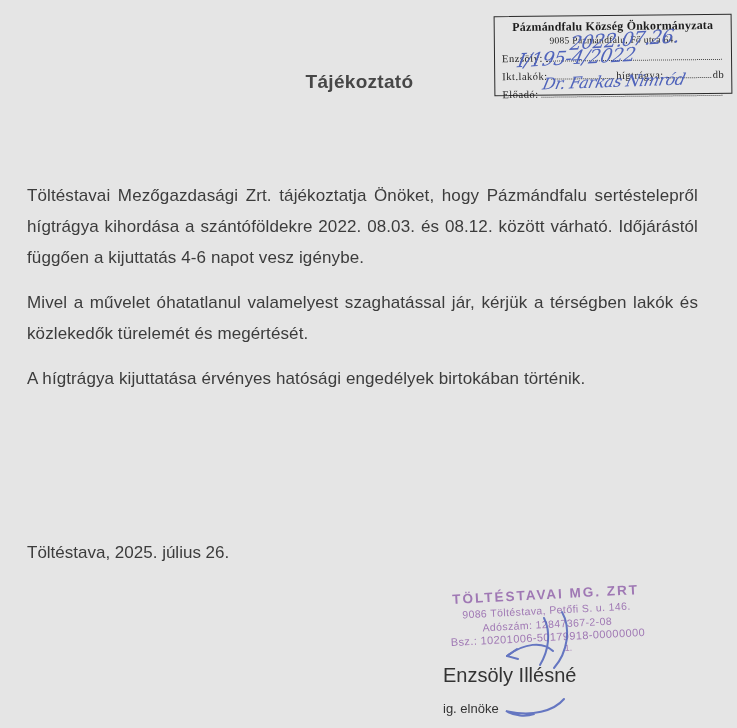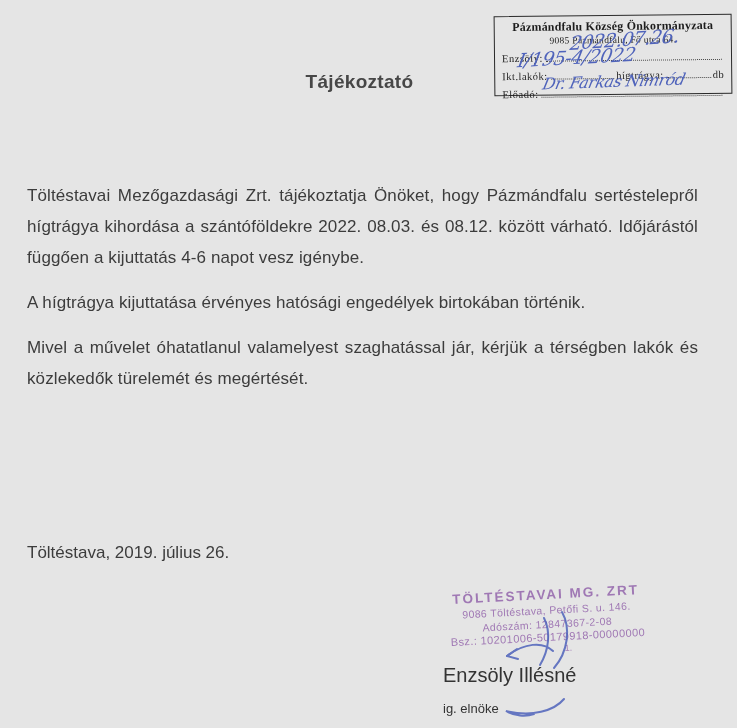--- a/index.html
+++ b/index.html
@@ -106,25 +106,25 @@
   </div>
 
   <div class="hand hand-date">2022.07.26.</div>
   <div class="hand hand-ref">I/195-4/2022</div>
   <div class="hand hand-officer">Dr. Farkas Nimród</div>
 
   <div class="title">Tájékoztató</div>
 
   <div class="body-text">
     <p>Töltéstavai Mezőgazdasági Zrt. tájékoztatja Önöket, hogy Pázmándfalu sertéstelepről hígtrágya kihordása a szántóföldekre 2022. 08.03. és 08.12. között várható. Időjárástól függően a kijuttatás 4-6 napot vesz igénybe.</p>
+    <p>Mivel a művelet óhatatlanul valamelyest szaghatással jár, kérjük a térségben lakók és közlekedők türelemét és megértését.</p>
     <p>A hígtrágya kijuttatása érvényes hatósági engedélyek birtokában történik.</p>
-    <p>Mivel a művelet óhatatlanul valamelyest szaghatással jár, kérjük a térségben lakók és közlekedők türelemét és megértését.</p>
   </div>
 
-  <div class="dateline">Töltéstava, 2019. július 26.</div>
+  <div class="dateline">Töltéstava, 2025. július 26.</div>
 
   <div class="co-stamp">
     <div class="co-l1">TÖLTÉSTAVAI MG. ZRT</div>
     <div class="co-l2">9086 Töltéstava, Petőfi S. u. 146.</div>
     <div class="co-l3">Adószám: 12847367-2-08</div>
     <div class="co-l4">Bsz.: 10201006-50179918-00000000</div>
     <div class="co-l5">1.</div>
   </div>
 
   <svg class="sig-svg" width="90" height="65" viewBox="0 0 90 65">

